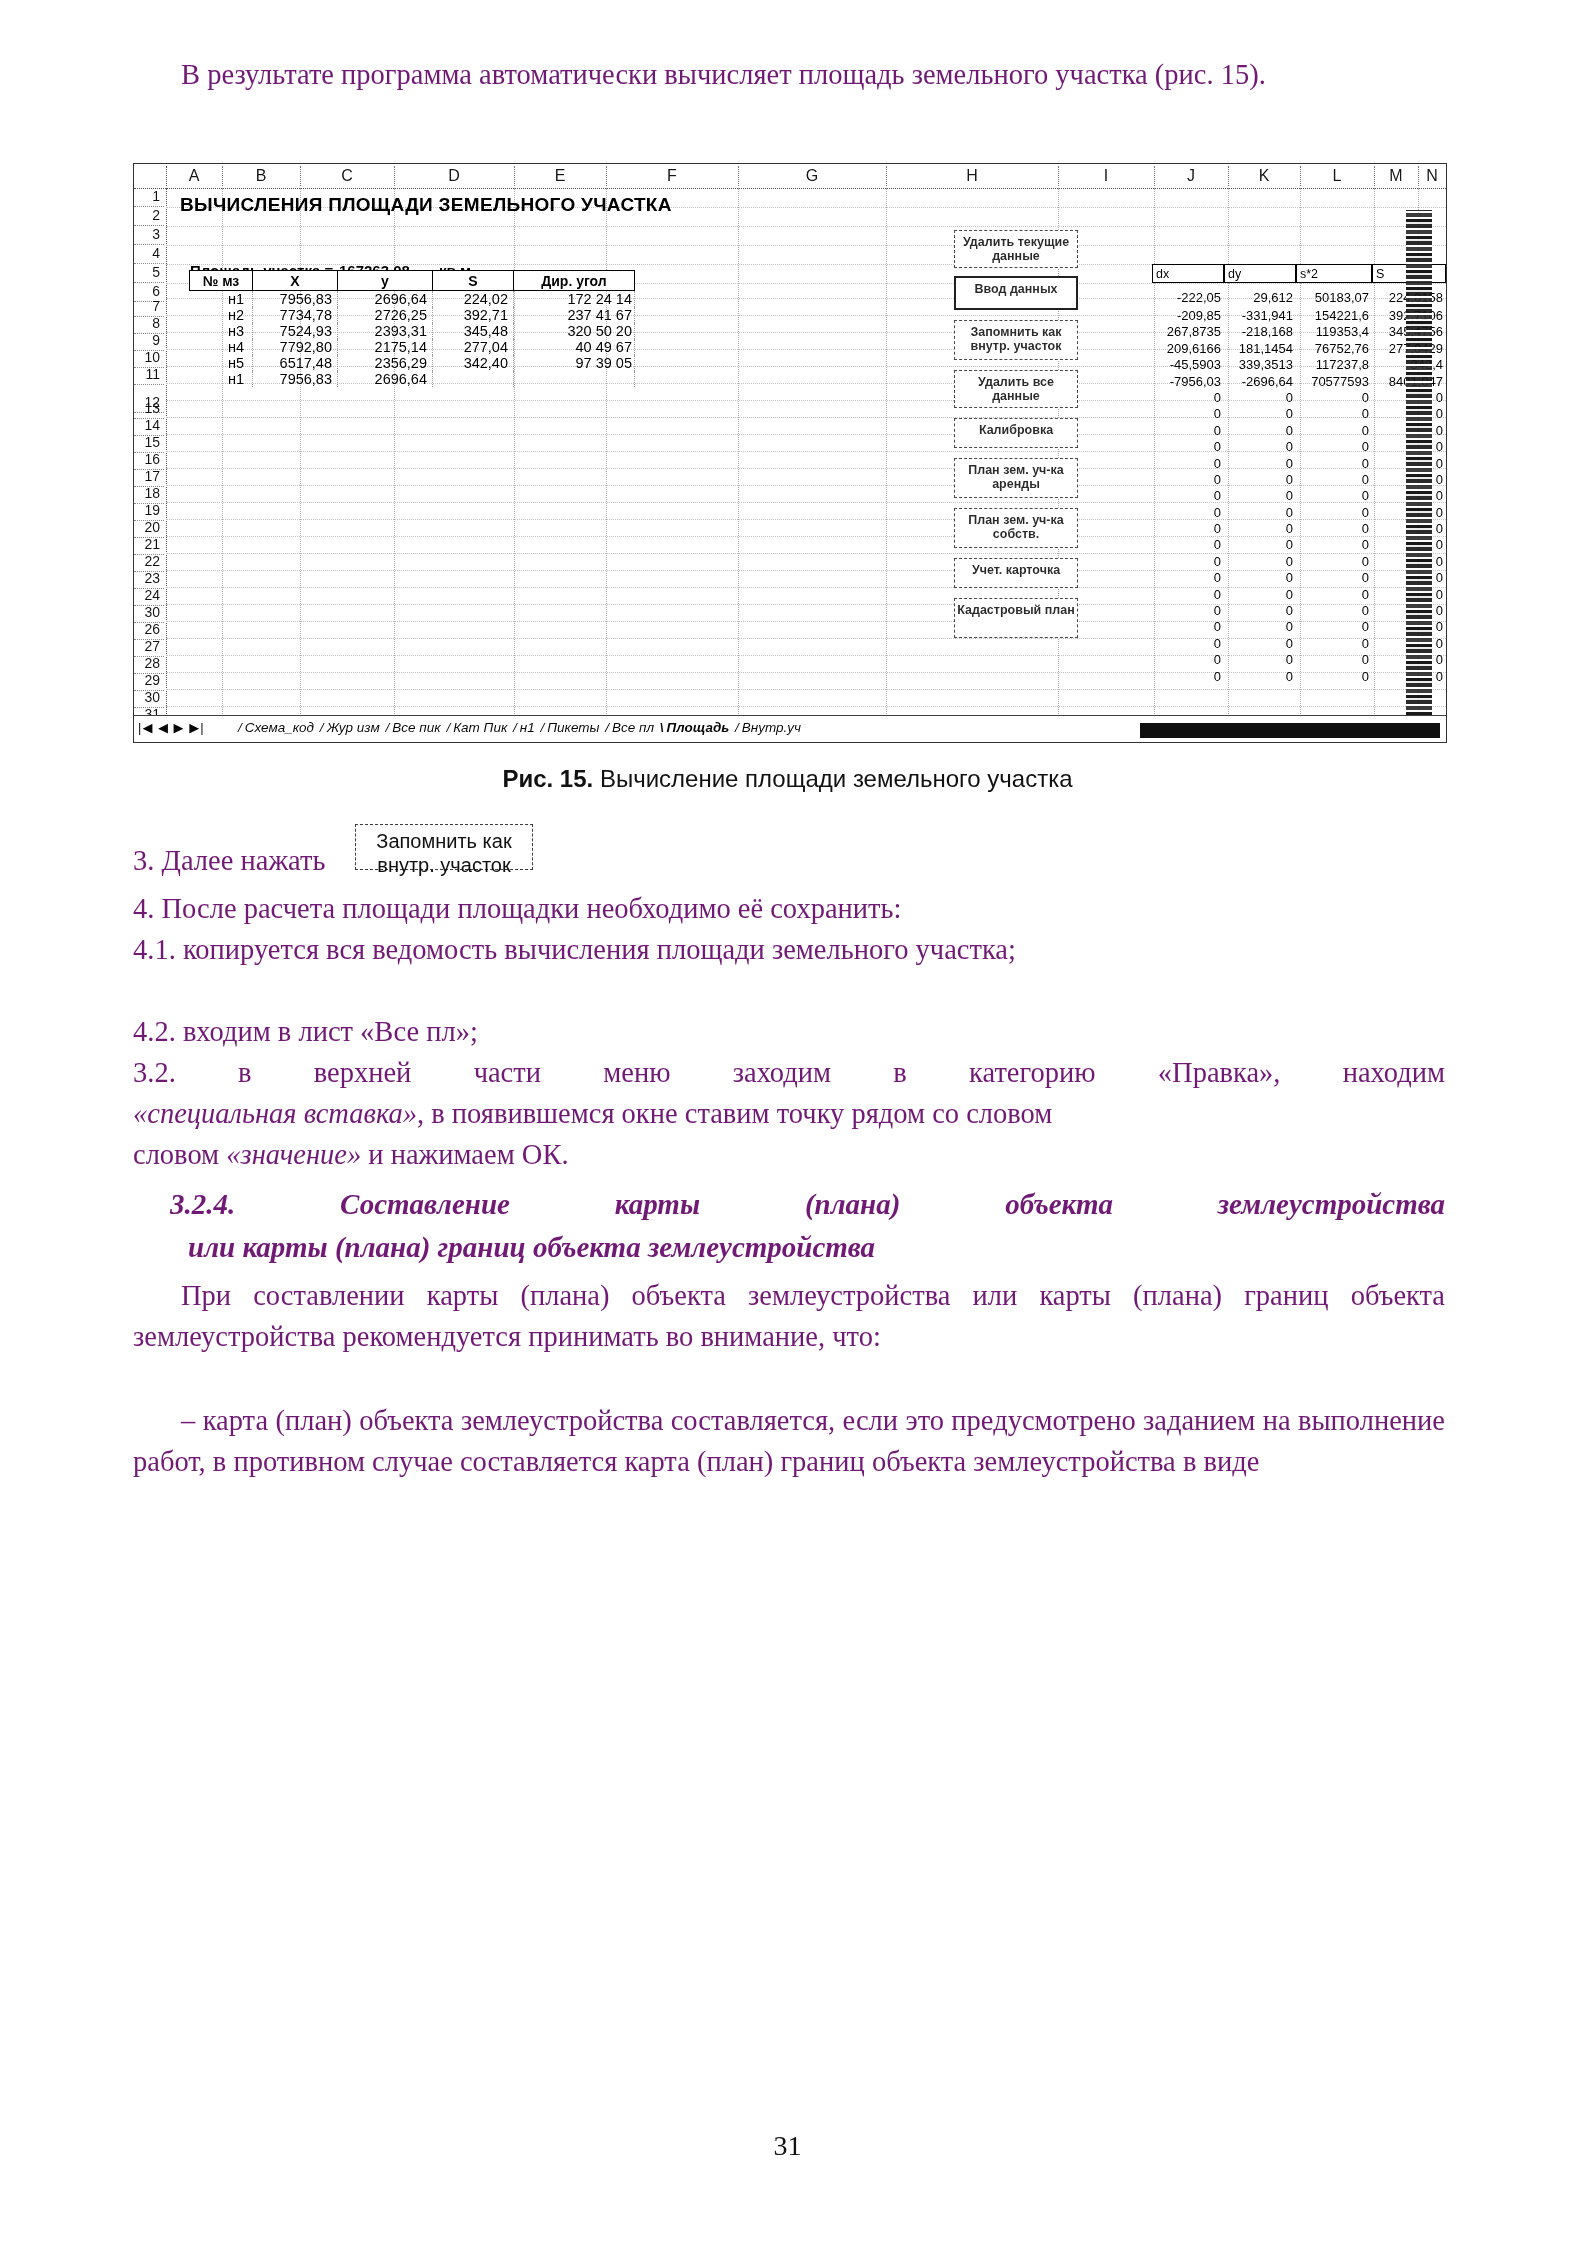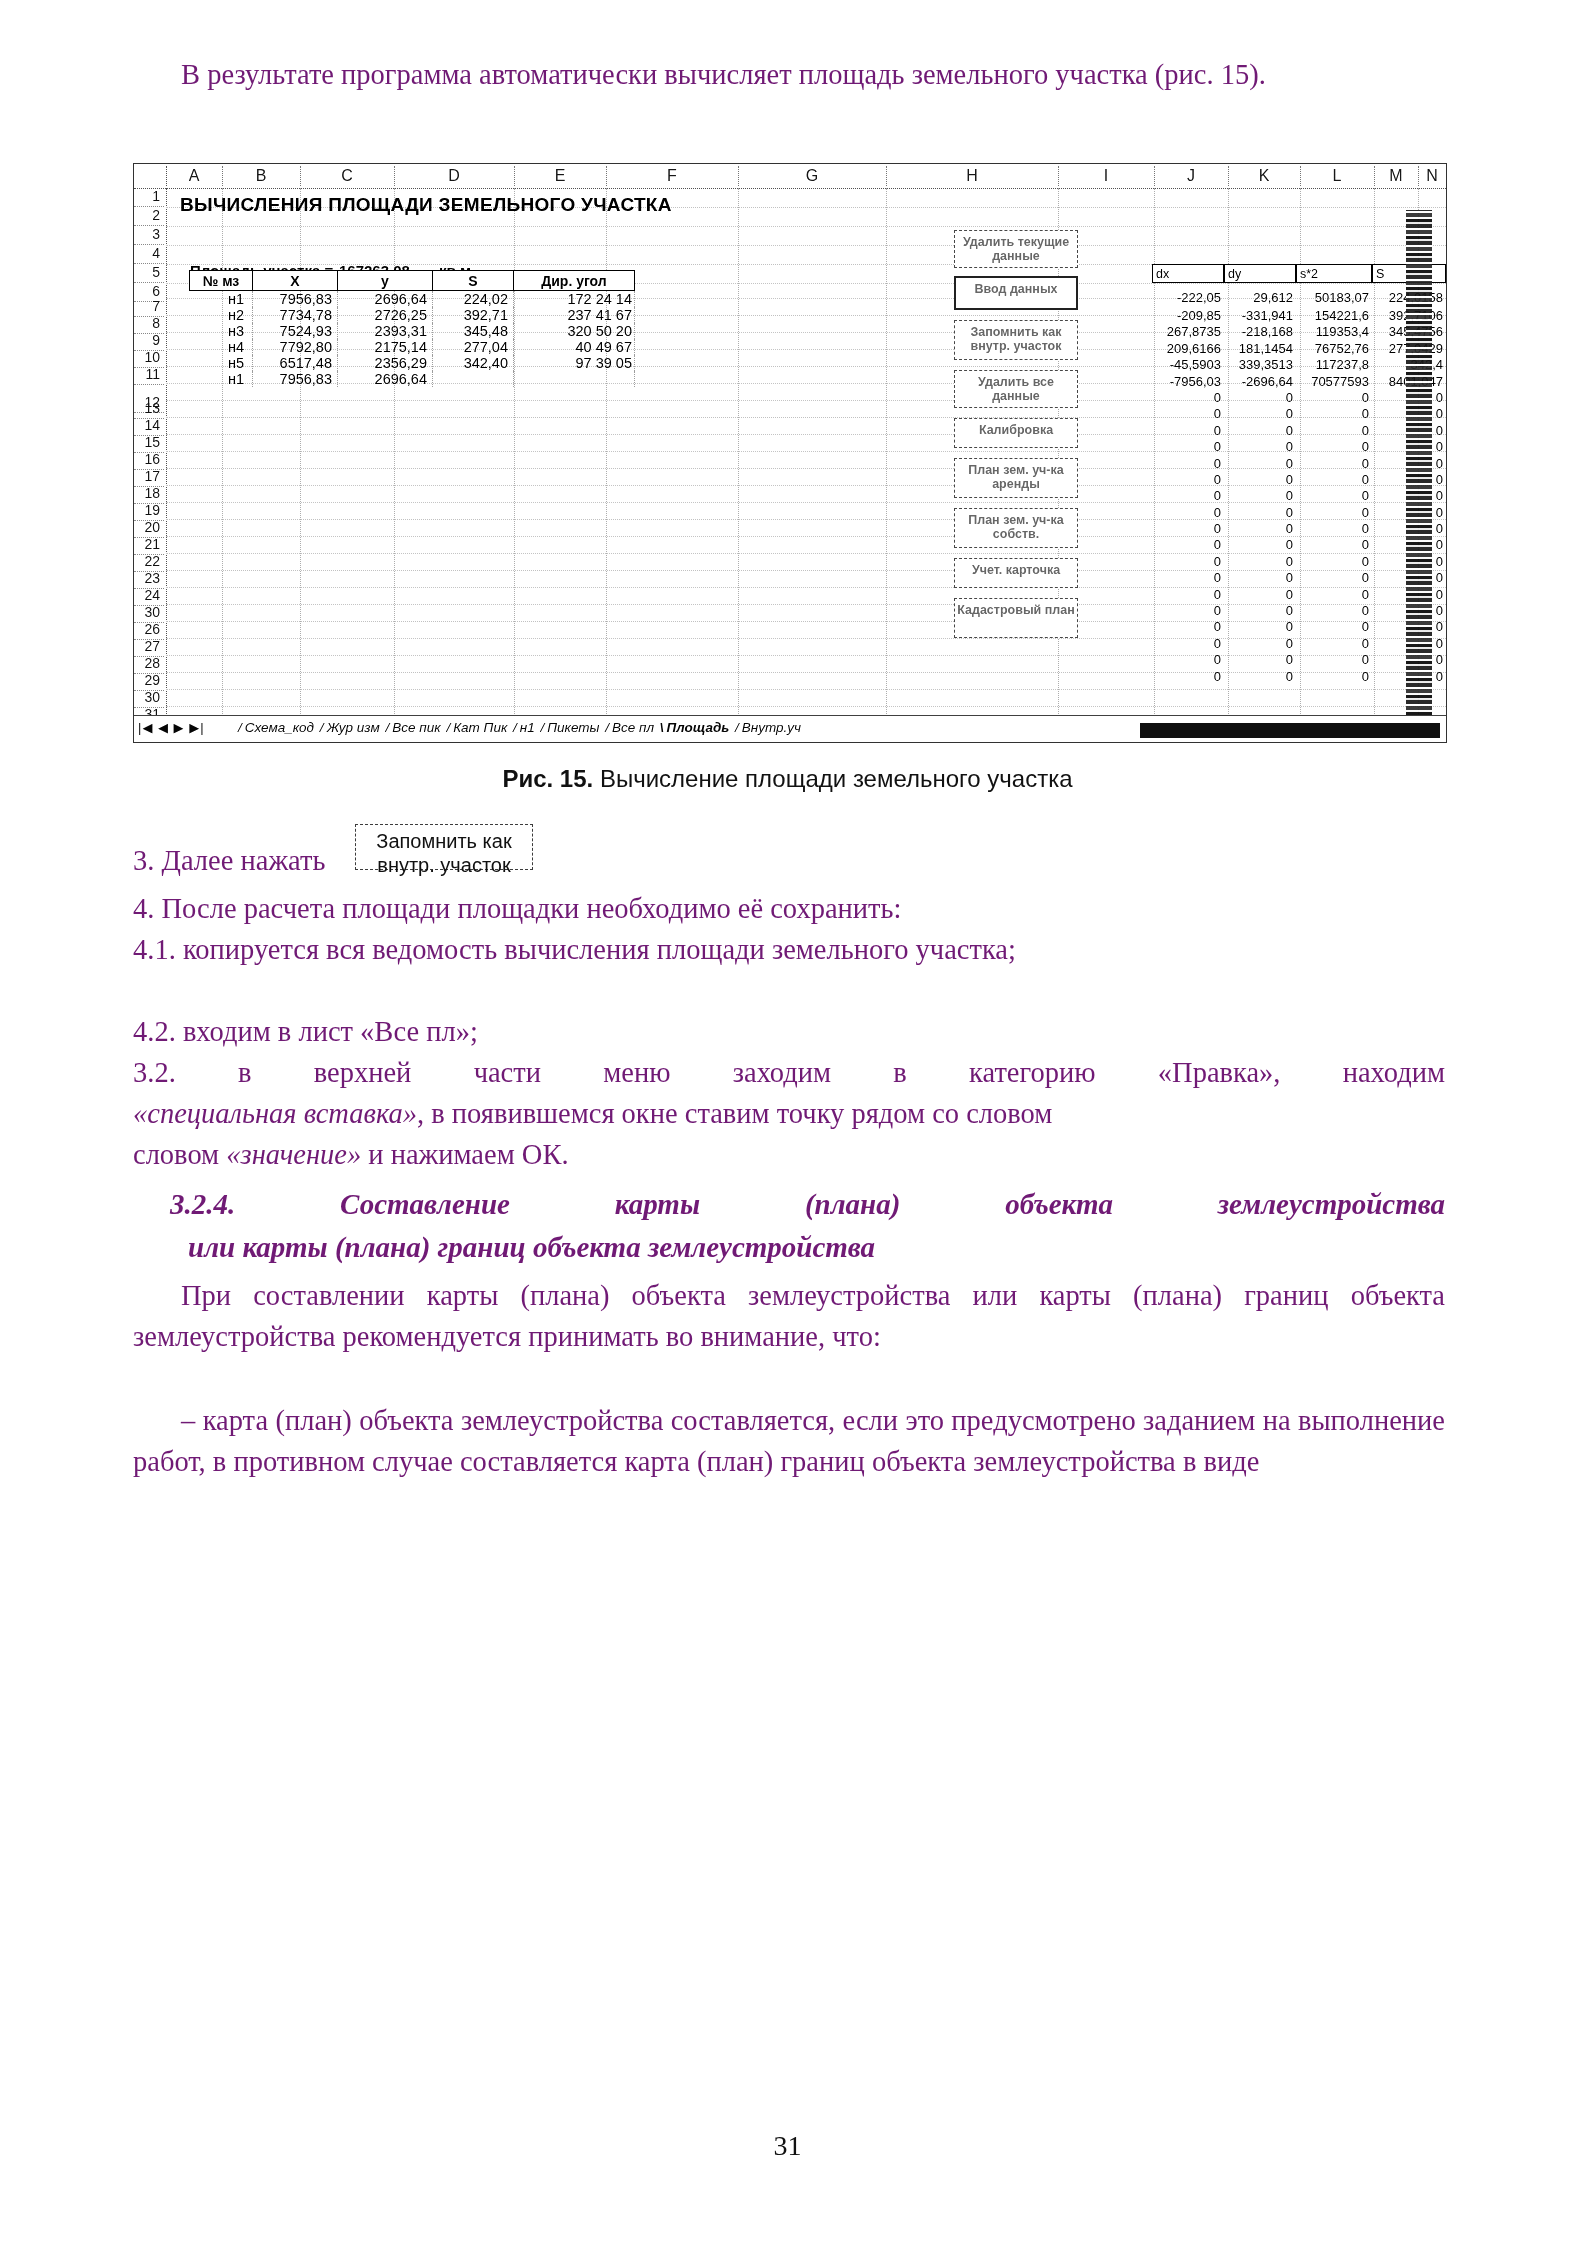--- a/index.html
+++ b/index.html
@@ -168,21 +168,21 @@
 
   
   .xl-btn {
     position: absolute;
     left: 820px;
     width: 124px;
     border: 1px dashed #4c4c4c;
     background: #fdfdfd;
     font-size: 12.5px;
     font-weight: bold;
-    color: #a16207;
+    color: #701a75;
     text-align: center;
     line-height: 14px;
     padding: 4px 2px;
     box-sizing: border-box;
   }
   .xl-btn.focus { border: 2px solid #2b2b2b; }
 
   
   .rt {
     position: absolute;

